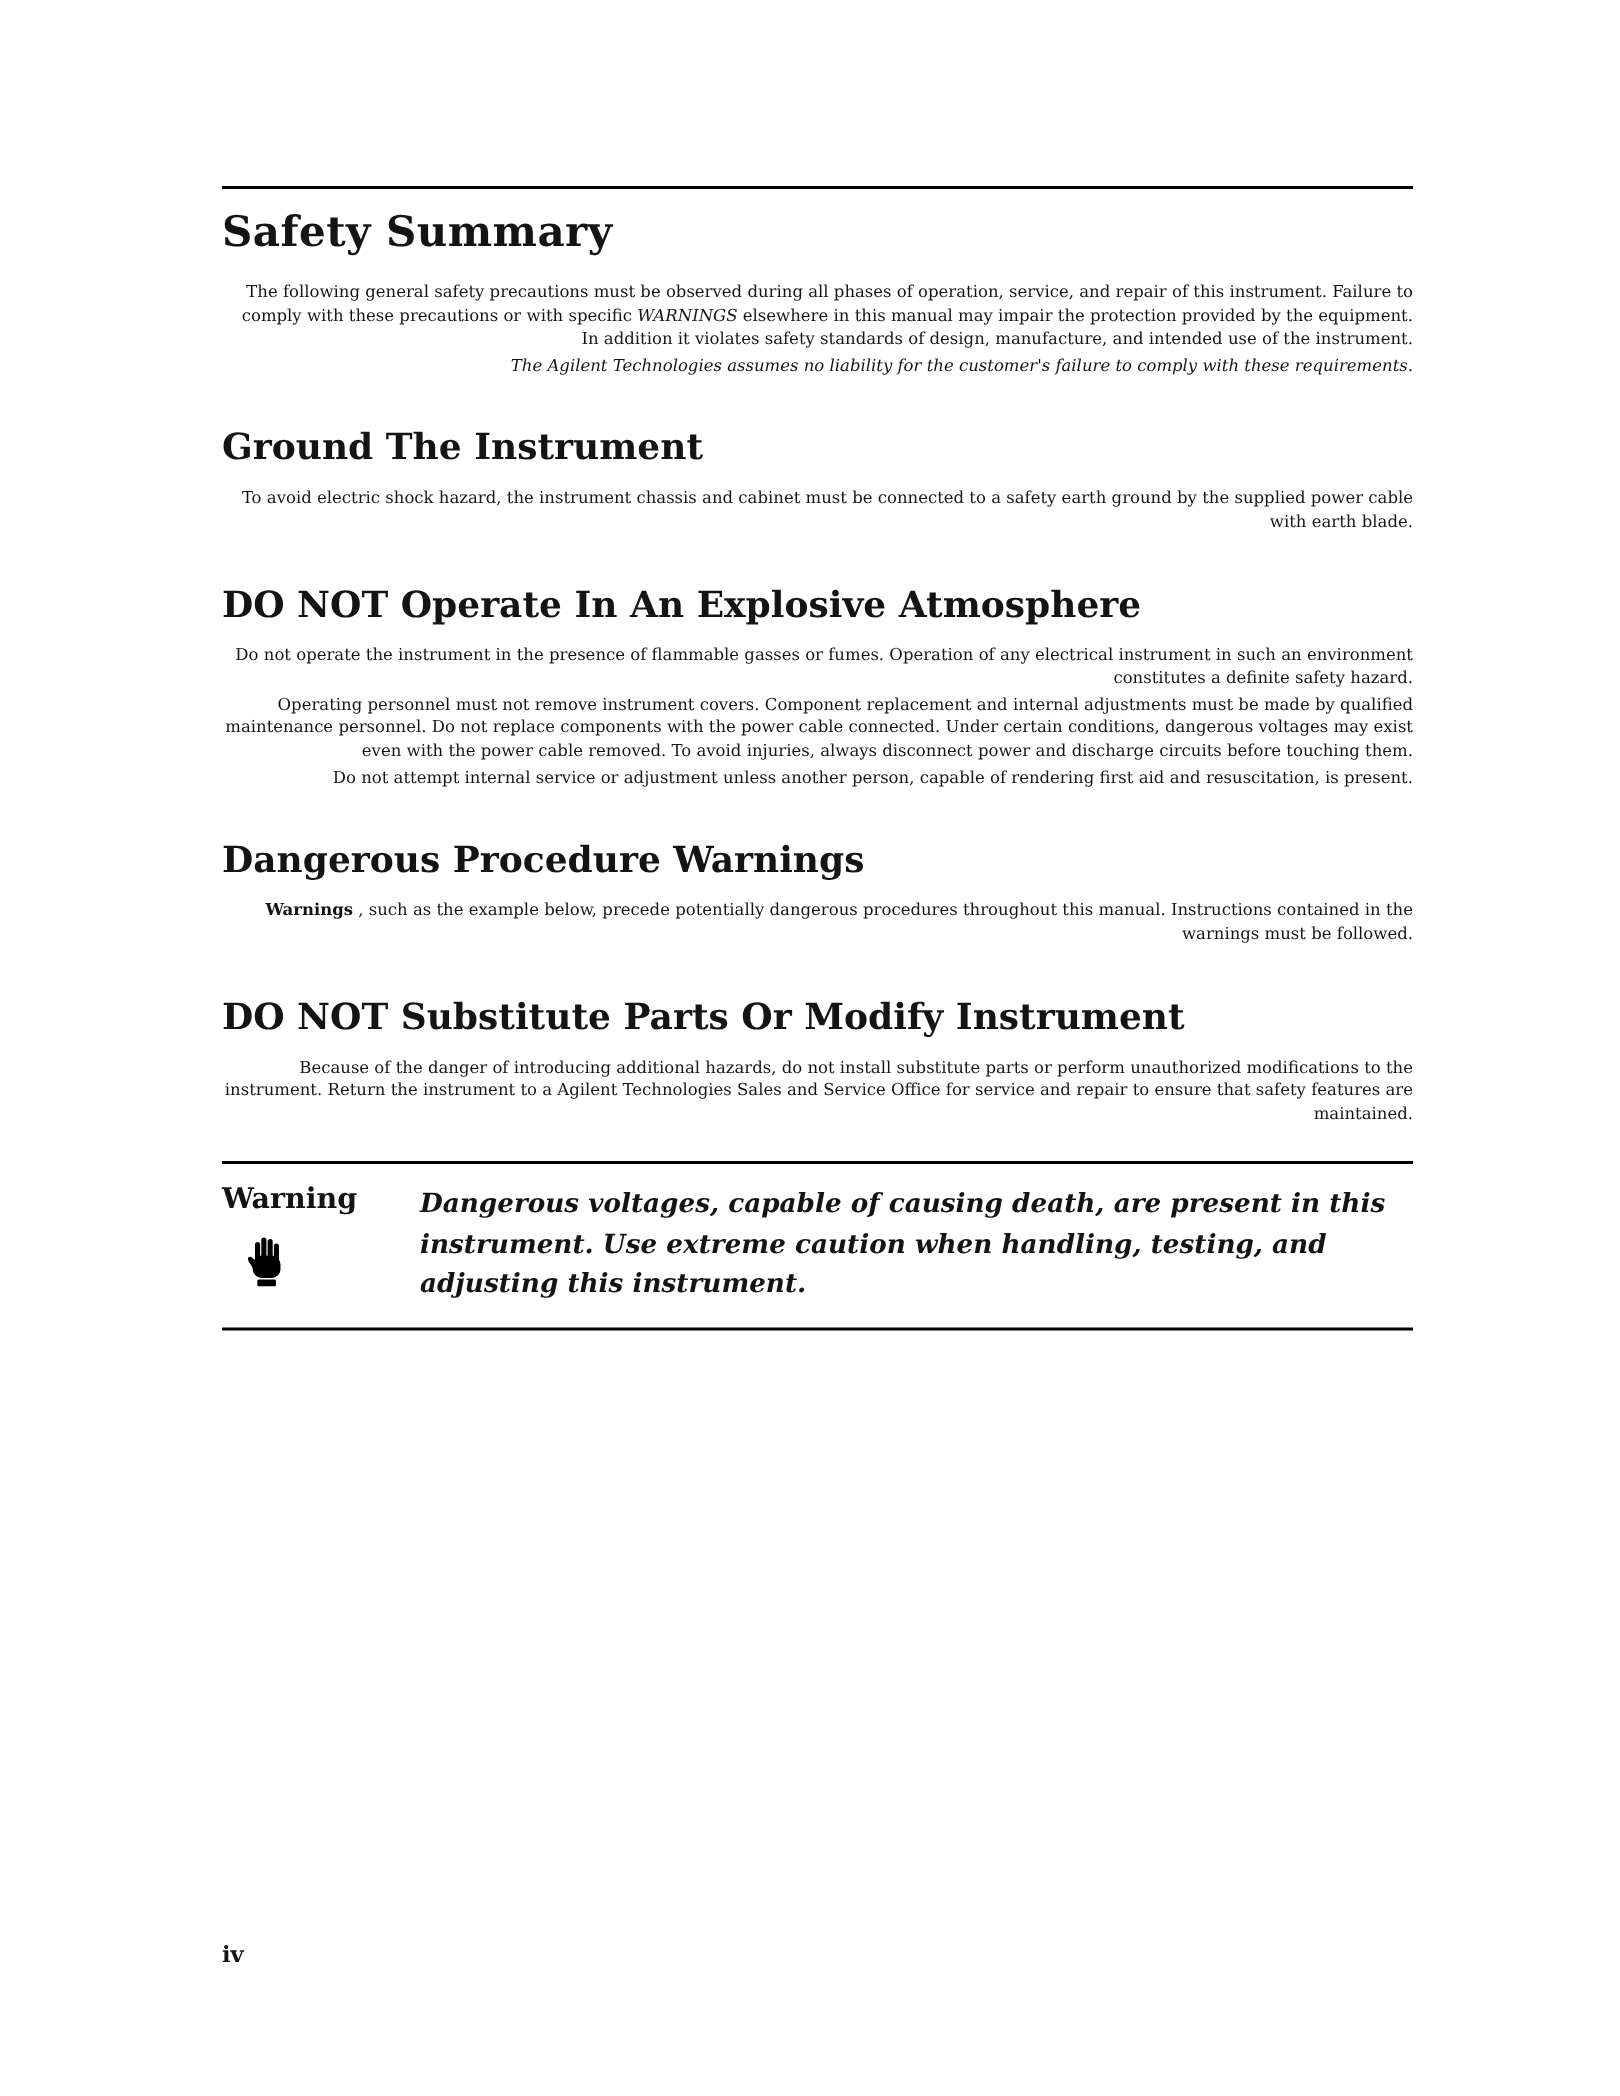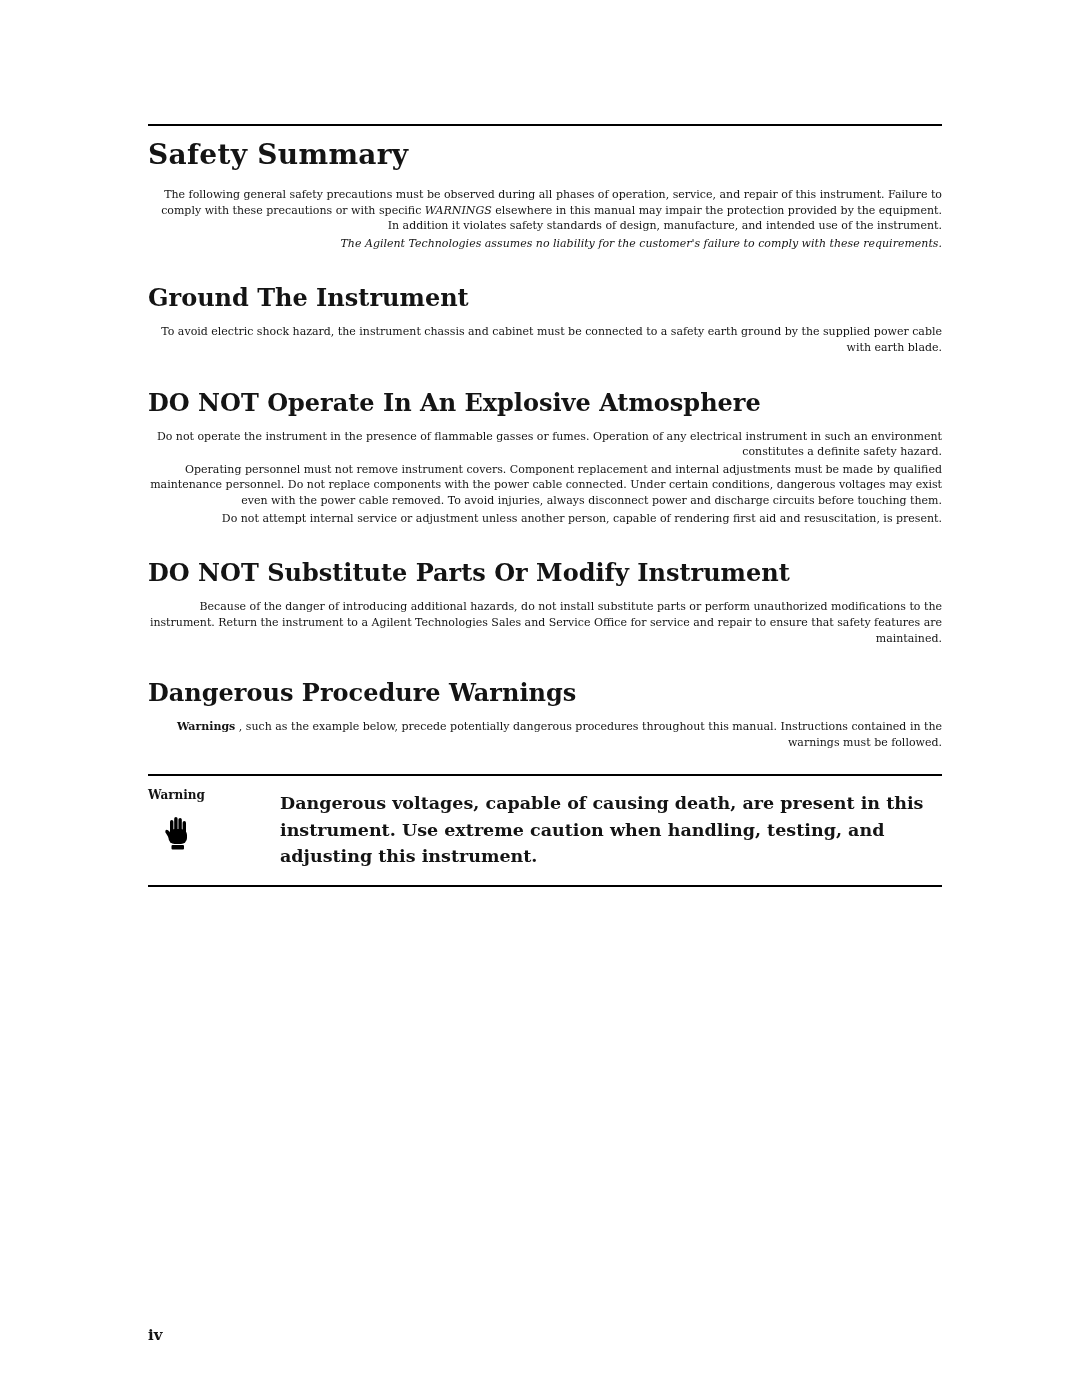--- a/index.html
+++ b/index.html
@@ -56,39 +56,40 @@
     display: flex;
     align-items: flex-start;
     padding: 12px 0 16px 0;
     min-height: 78px;
   }
   .warning-label-col {
     flex: 0 0 132px;
     width: 132px;
   }
   .warning-label {
-    font-size: 12px;
+    font-size: 19px;
     font-weight: bold;
   }
   .hand-icon-wrap {
     margin: 14px 0 0 14px;
     width: 32px;
     height: 36px;
   }
   .warning-text {
     flex: 1;
     font-size: 17.5px;
     font-weight: bold;
     line-height: 1.5;
     margin: 2px 0 0 0;
+    font-style: italic;
   }
   .page-number {
     position: absolute;
     left: 148px;
-    top: 1326px;
+    top: 1294px;
     font-size: 15px;
     font-weight: bold;
   }
 </style>
 </head>
 <body>
 
 <div class="content">
 
   <hr class="title-rule">
@@ -111,27 +112,27 @@
 
   <section>
     <p class="body">Operating personnel must not remove instrument covers. Component replacement and internal adjustments must be made by qualified maintenance personnel. Do not replace components with the power cable connected. Under certain conditions, dangerous voltages may exist even with the power cable removed. To avoid injuries, always disconnect power and discharge circuits before touching them.</p>
   </section>
 
   <section>
     <p class="body">Do not attempt internal service or adjustment unless another person, capable of rendering first aid and resuscitation, is present.</p>
   </section>
 
   <section>
-    <h2 class="section-heading">DO NOT Substitute Parts Or Modify Instrument</h2>
-    <p class="body">Because of the danger of introducing additional hazards, do not install substitute parts or perform unauthorized modifications to the instrument. Return the instrument to a Agilent Technologies Sales and Service Office for service and repair to ensure that safety features are maintained.</p>
+    <h2 class="section-heading">Dangerous Procedure Warnings</h2>
+    <p class="body"><span class="lead-bold">Warnings</span><span> , such as the example below, precede potentially dangerous procedures throughout this manual. Instructions contained in the warnings must be followed.</span></p>
   </section>
 
   <section>
-    <h2 class="section-heading">Dangerous Procedure Warnings</h2>
-    <p class="body"><span class="lead-bold">Warnings</span><span> , such as the example below, precede potentially dangerous procedures throughout this manual. Instructions contained in the warnings must be followed.</span></p>
+    <h2 class="section-heading">DO NOT Substitute Parts Or Modify Instrument</h2>
+    <p class="body">Because of the danger of introducing additional hazards, do not install substitute parts or perform unauthorized modifications to the instrument. Return the instrument to a Agilent Technologies Sales and Service Office for service and repair to ensure that safety features are maintained.</p>
   </section>
 
   <div class="warning-box">
     <hr class="w-rule">
     <div class="warning-row">
       <div class="warning-label-col">
         <div class="warning-label">Warning</div>
         <div class="hand-icon-wrap">
           <svg width="32" height="36" viewBox="0 0 32 36" xmlns="http://www.w3.org/2000/svg" aria-hidden="true">
             <g fill="#000000">

